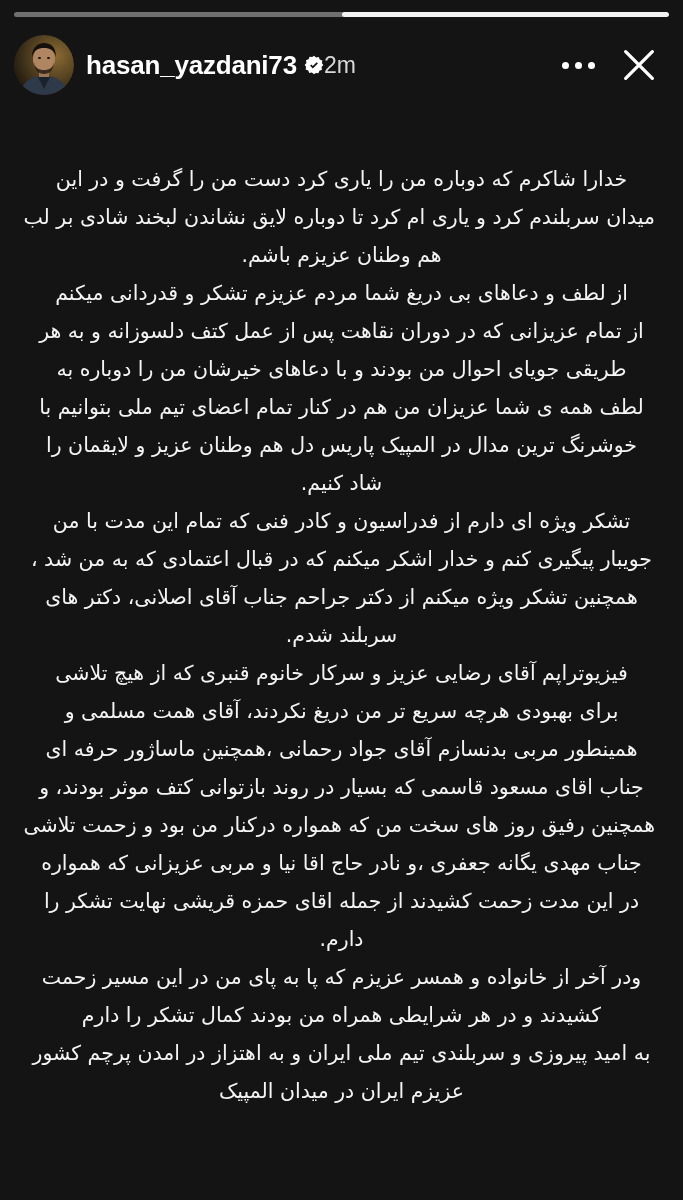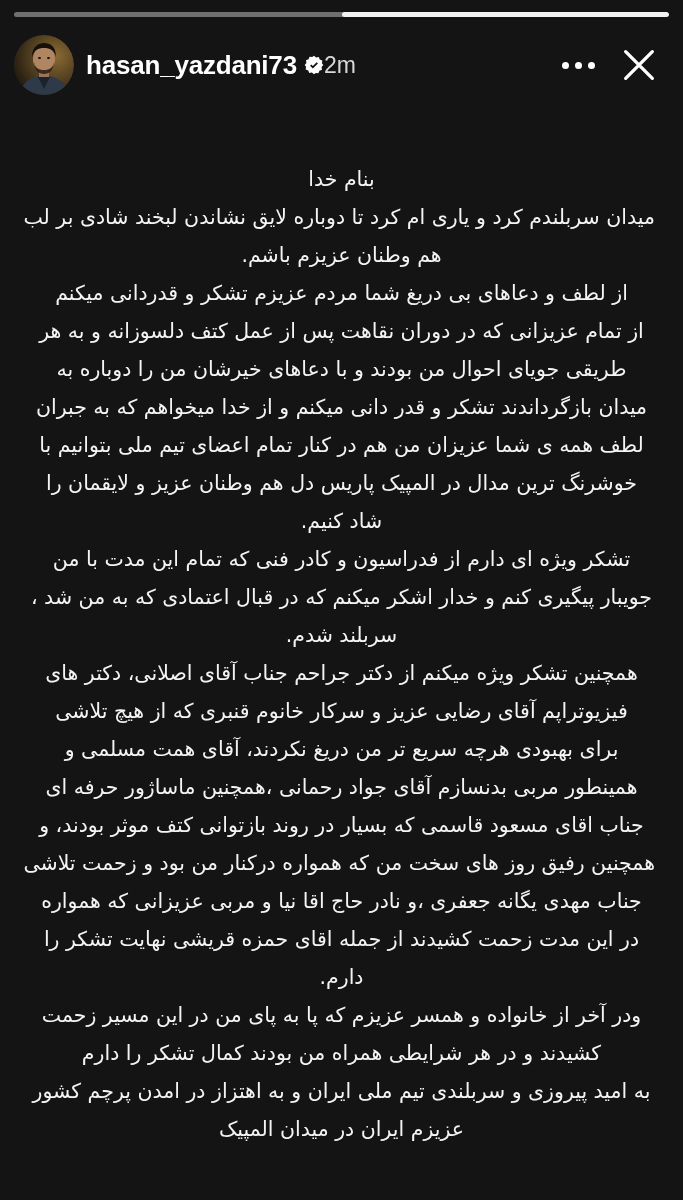--- a/index.html
+++ b/index.html
@@ -172,34 +172,33 @@
 
   <div class="close-btn">
     <svg viewBox="0 0 24 24" aria-hidden="true">
       <path d="M4 4 L20 20 M20 4 L4 20" stroke="#ffffff" stroke-width="2" stroke-linecap="round" fill="none"></path>
     </svg>
   </div>
 </div>
 
 <div class="story-body">
   <div id="story-lines">
-      <div class="story-line">بنام خدا</div>
+      <div class="story-line">خدارا شاکرم که دوباره من را یاری کرد دست من را گرفت و در این</div>
       <div class="story-line tight">میدان سربلندم کرد و یاری ام کرد تا دوباره لایق نشاندن لبخند شادی بر لب</div>
       <div class="story-line">هم وطنان عزیزم باشم.</div>
       <div class="story-line">از لطف و دعاهای بی دریغ شما مردم عزیزم تشکر و قدردانی میکنم</div>
       <div class="story-line tight">از تمام عزیزانی که در دوران نقاهت پس از عمل کتف دلسوزانه و به هر</div>
       <div class="story-line tight">طریقی جویای احوال من بودند و با دعاهای خیرشان من را دوباره به</div>
-      <div class="story-line tight">میدان بازگرداندند تشکر و قدر دانی میکنم و از خدا میخواهم که به جبران</div>
       <div class="story-line tight">لطف همه ی شما عزیزان من هم در کنار تمام اعضای تیم ملی بتوانیم با</div>
       <div class="story-line tight">خوشرنگ ترین مدال در المپیک پاریس دل هم وطنان عزیز و لایقمان را</div>
       <div class="story-line">شاد کنیم.</div>
       <div class="story-line tight">تشکر ویژه ای دارم از فدراسیون و کادر فنی که تمام این مدت با من</div>
       <div class="story-line tight">جویبار پیگیری کنم و خدار اشکر میکنم که در قبال اعتمادی که به من شد ،</div>
+      <div class="story-line tight">همچنین تشکر ویژه میکنم از دکتر جراحم جناب آقای اصلانی، دکتر های</div>
       <div class="story-line">سربلند شدم.</div>
-      <div class="story-line tight">همچنین تشکر ویژه میکنم از دکتر جراحم جناب آقای اصلانی، دکتر های</div>
       <div class="story-line tight">فیزیوتراپم آقای رضایی عزیز و سرکار خانوم قنبری که از هیچ تلاشی</div>
       <div class="story-line">برای بهبودی هرچه سریع تر من دریغ نکردند، آقای همت مسلمی و</div>
       <div class="story-line tight">همینطور مربی بدنسازم آقای جواد رحمانی ،همچنین ماساژور حرفه ای</div>
       <div class="story-line tight">جناب اقای مسعود قاسمی که بسیار در روند بازتوانی کتف موثر بودند، و</div>
       <div class="story-line tight">همچنین رفیق روز های سخت من که همواره درکنار من بود و زحمت تلاشی</div>
       <div class="story-line tight">جناب مهدی یگانه جعفری ،و نادر حاج اقا نیا و مربی عزیزانی که همواره</div>
       <div class="story-line">در این مدت زحمت کشیدند از جمله اقای حمزه قریشی نهایت تشکر را</div>
       <div class="story-line">دارم.</div>
       <div class="story-line tight">ودر آخر از خانواده و همسر عزیزم که پا به پای من در این مسیر زحمت</div>
       <div class="story-line">کشیدند و در هر شرایطی همراه من بودند کمال تشکر را دارم</div>

